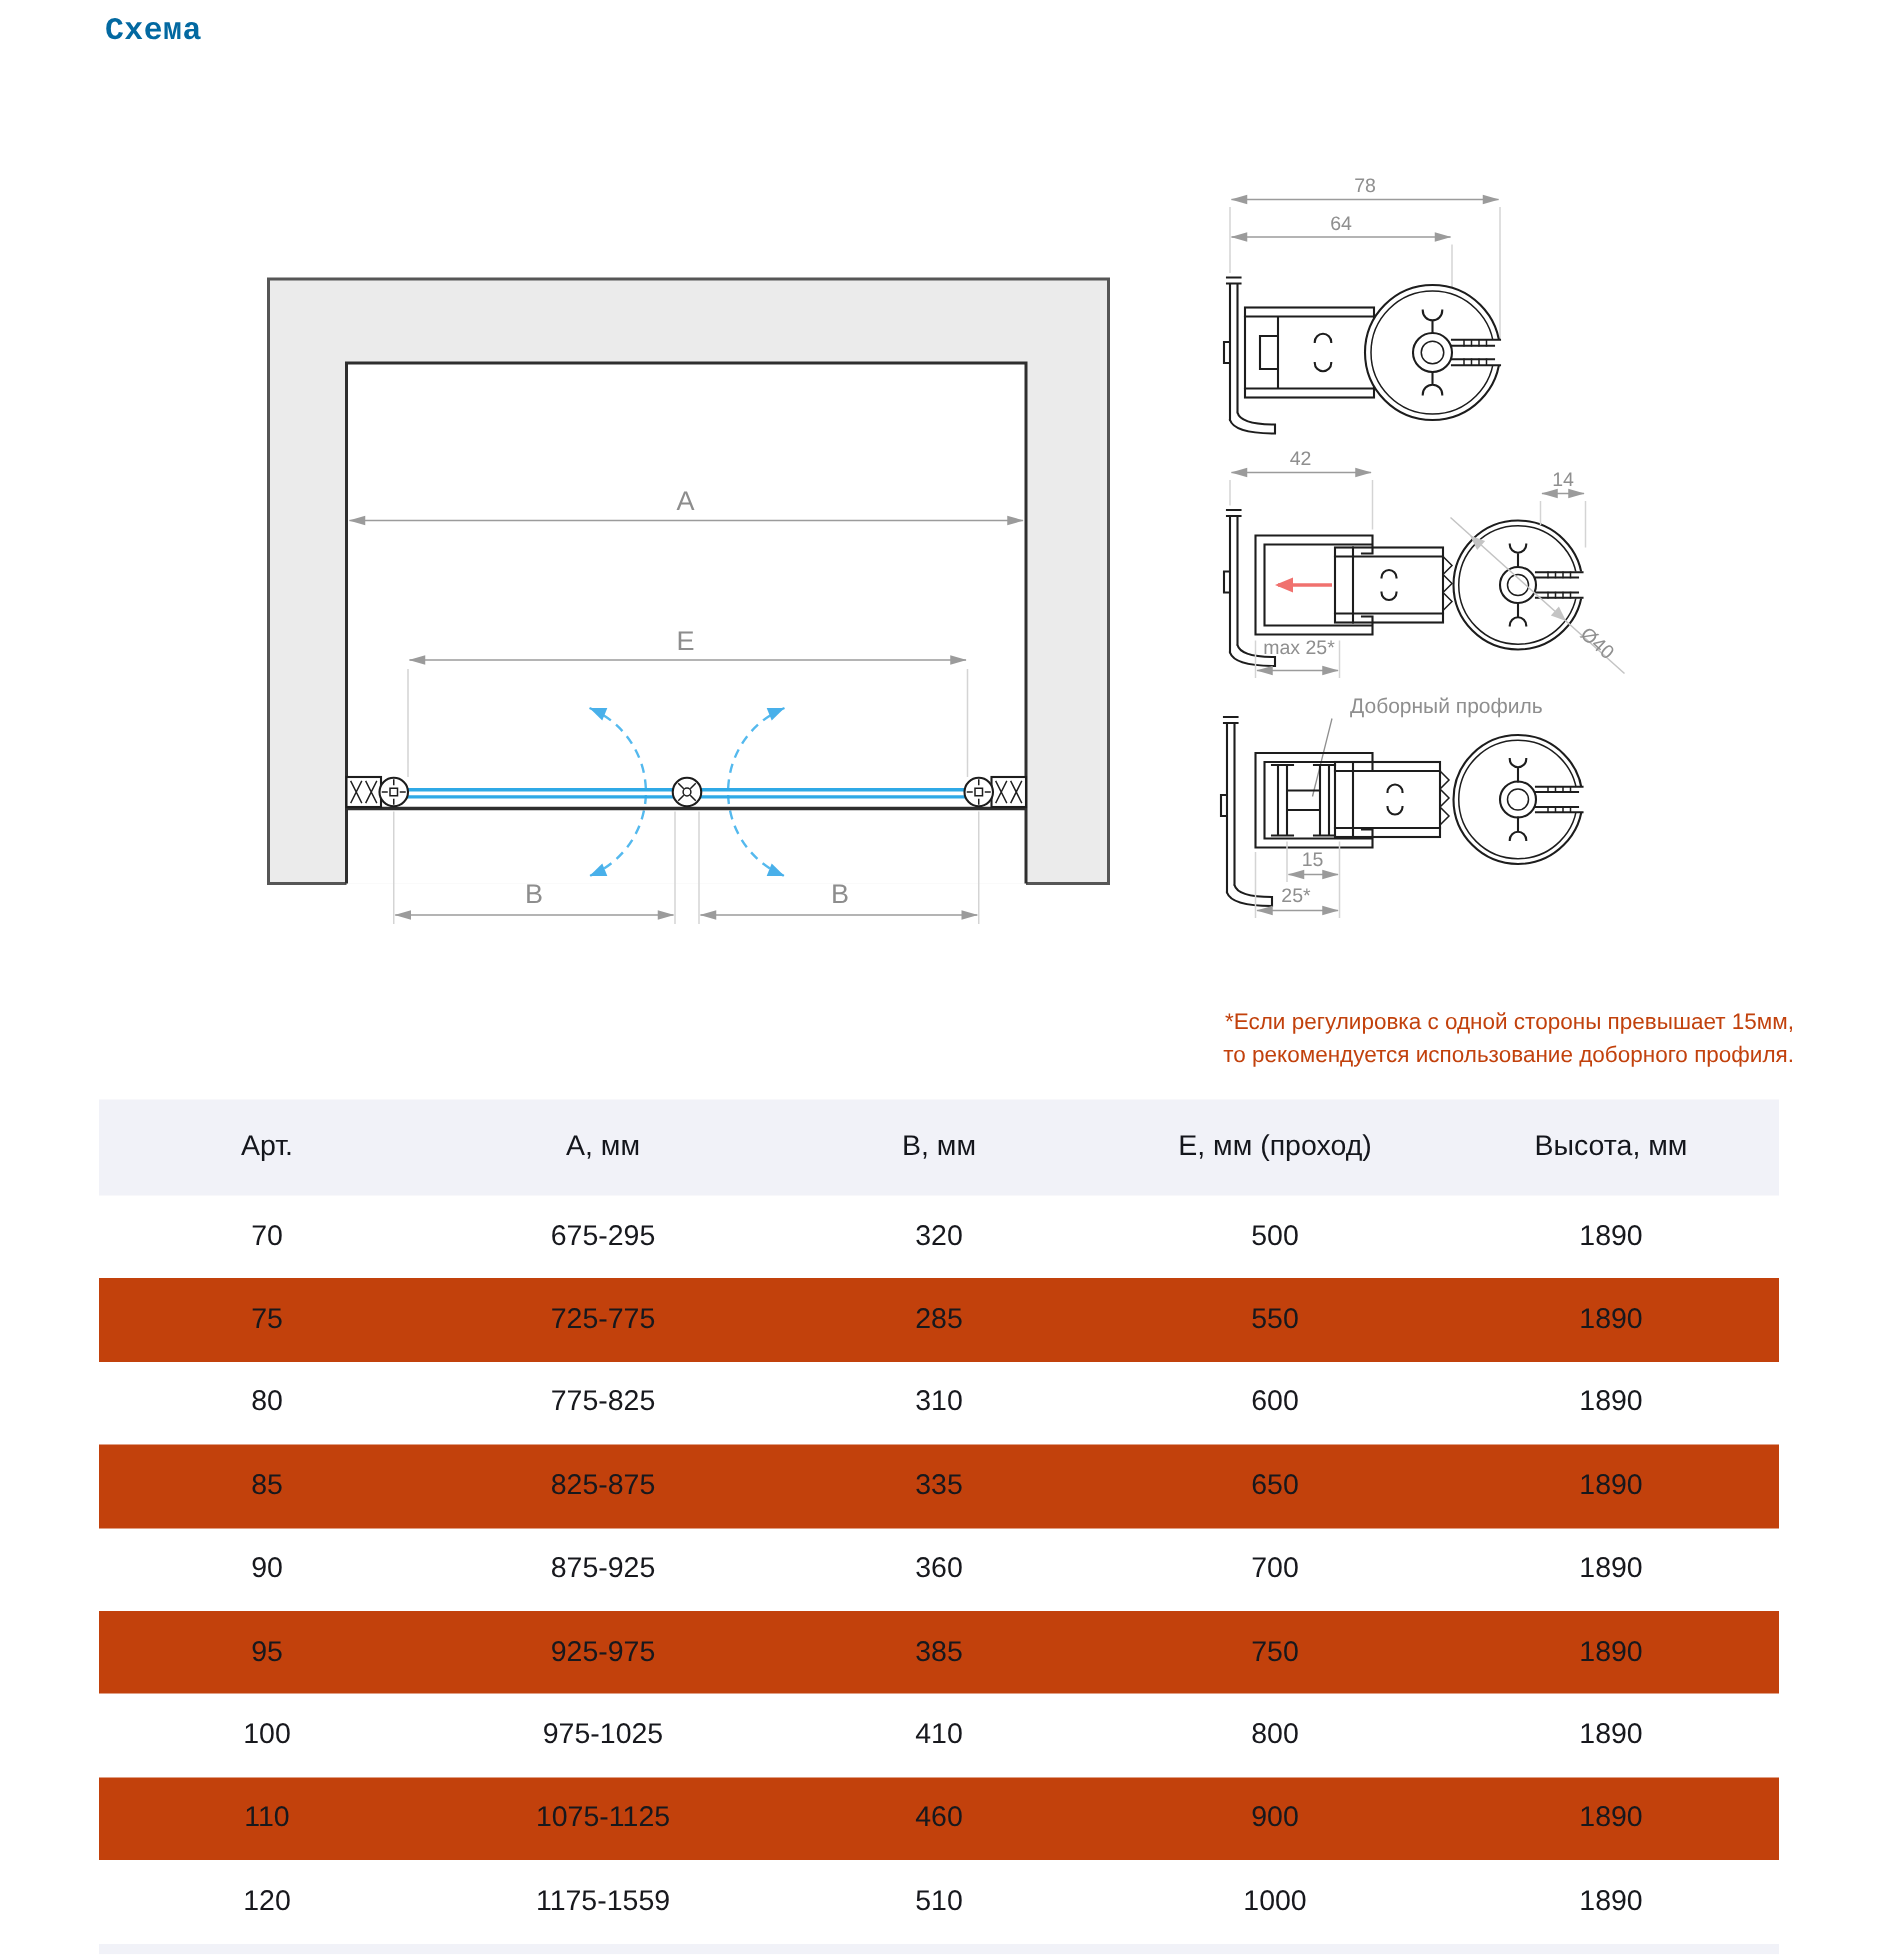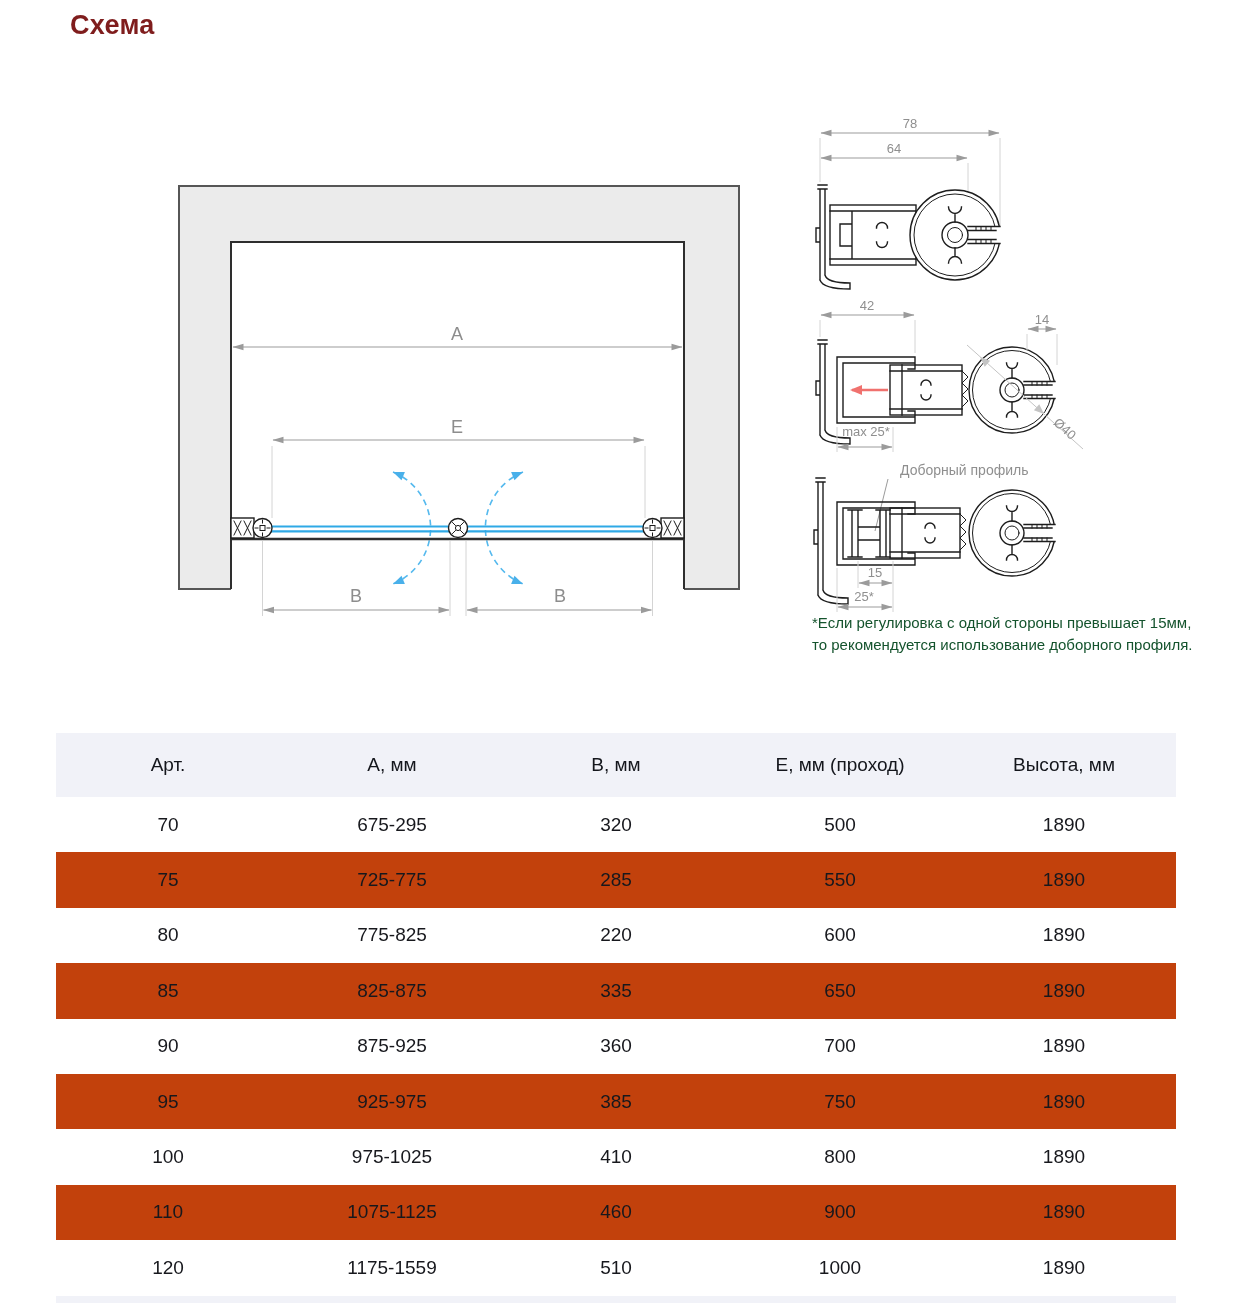--- a/index.html
+++ b/index.html
@@ -1,36 +1,36 @@
 <!DOCTYPE html>
 <html><head>
 <meta charset="utf-8">
 <style>
   html,body{margin:0;padding:0;background:#fff;}
   .page{position:relative;width:1260px;height:1303px;background:#fff;overflow:hidden;
         font-family:"Liberation Sans",sans-serif;}
   .abs{position:absolute;}
-  .title{position:absolute;left:70px;top:10px;margin:0;font-size:27px;font-weight:800;
-         color:#7f1d1d;letter-spacing:.3px;}
+  .title{position:absolute;left:70px;top:10px;margin:0;font-size:21px;font-weight:800;
+         color:#0369a1;letter-spacing:.3px;font-family:Liberation Mono, monospace;}
   
   .art{stroke:#1d1d1d;stroke-width:1.4;fill:none;stroke-linecap:square;}
   .artf{stroke:#1d1d1d;stroke-width:1.4;fill:#ffffff;}
   .thin{stroke-width:1;}
   .ext{stroke:#d4d4d4;stroke-width:1;fill:none;}
   .dim-line{stroke:#9b9b9b;stroke-width:1;fill:none;}
   .swing{stroke:#54b9ee;stroke-width:1.6;fill:none;stroke-dasharray:6 4.5;}
   svg text{font-family:"Liberation Sans",sans-serif;}
   .dimtext{fill:#8d8d8d;font-size:18px;}
   .pdim{fill:#8f8f8f;font-size:13px;}
   .plabel{fill:#8f8f8f;font-size:14px;}
   
-  .footnote{position:absolute;left:812px;top:612px;width:384px;font-size:15px;
-            line-height:1.45;color:#14532d;}
+  .footnote{position:absolute;left:812px;top:671px;width:384px;font-size:15px;
+            line-height:1.45;color:#c2410c;text-align:right;}
   
-  .spec-table{position:absolute;left:56px;top:733px;width:1120px;font-size:19px;color:#17181d;}
+  .spec-table{position:absolute;left:66px;top:733px;width:1120px;font-size:19px;color:#17181d;}
   .tr{display:flex;height:55.4px;align-items:center;}
   .tr.head{height:64px;background:#f1f2f8;color:#14161c;}
   .tr.shade{background:#c2410c;}
   .td{width:224px;text-align:center;}
   .partial{height:7px;background:#f1f2f8;}
 </style>
 </head>
 <body>
 
 <div class="page">
@@ -266,21 +266,21 @@
     <div class="tr shade">
       <div class="td">75</div>
       <div class="td">725-775</div>
       <div class="td">285</div>
       <div class="td">550</div>
       <div class="td">1890</div>
     </div>
     <div class="tr">
       <div class="td">80</div>
       <div class="td">775-825</div>
-      <div class="td">220</div>
+      <div class="td">310</div>
       <div class="td">600</div>
       <div class="td">1890</div>
     </div>
     <div class="tr shade">
       <div class="td">85</div>
       <div class="td">825-875</div>
       <div class="td">335</div>
       <div class="td">650</div>
       <div class="td">1890</div>
     </div>

